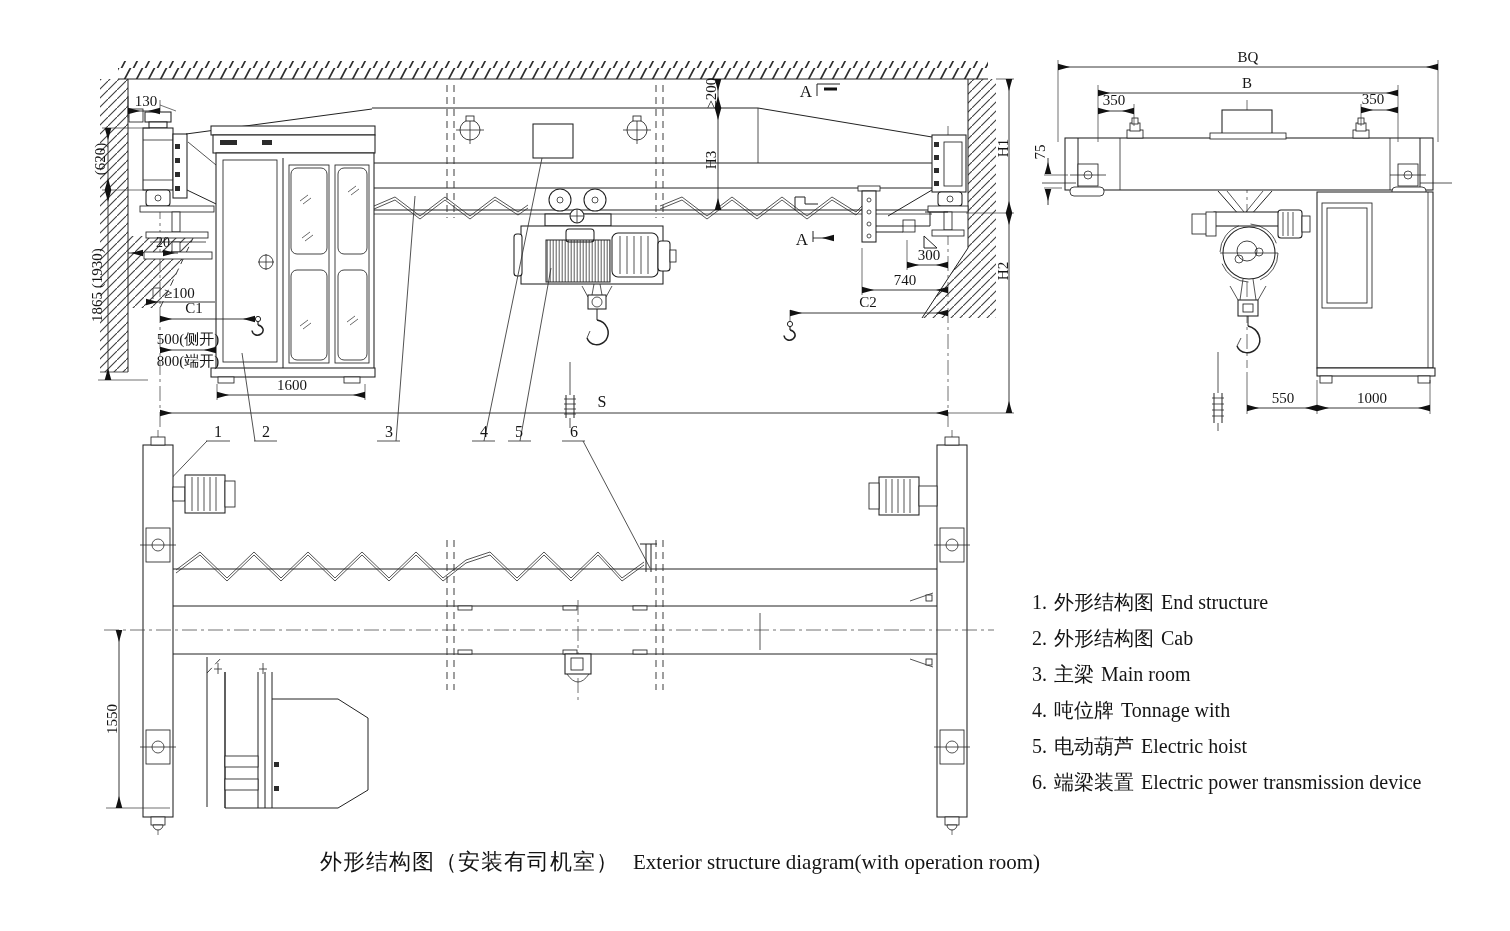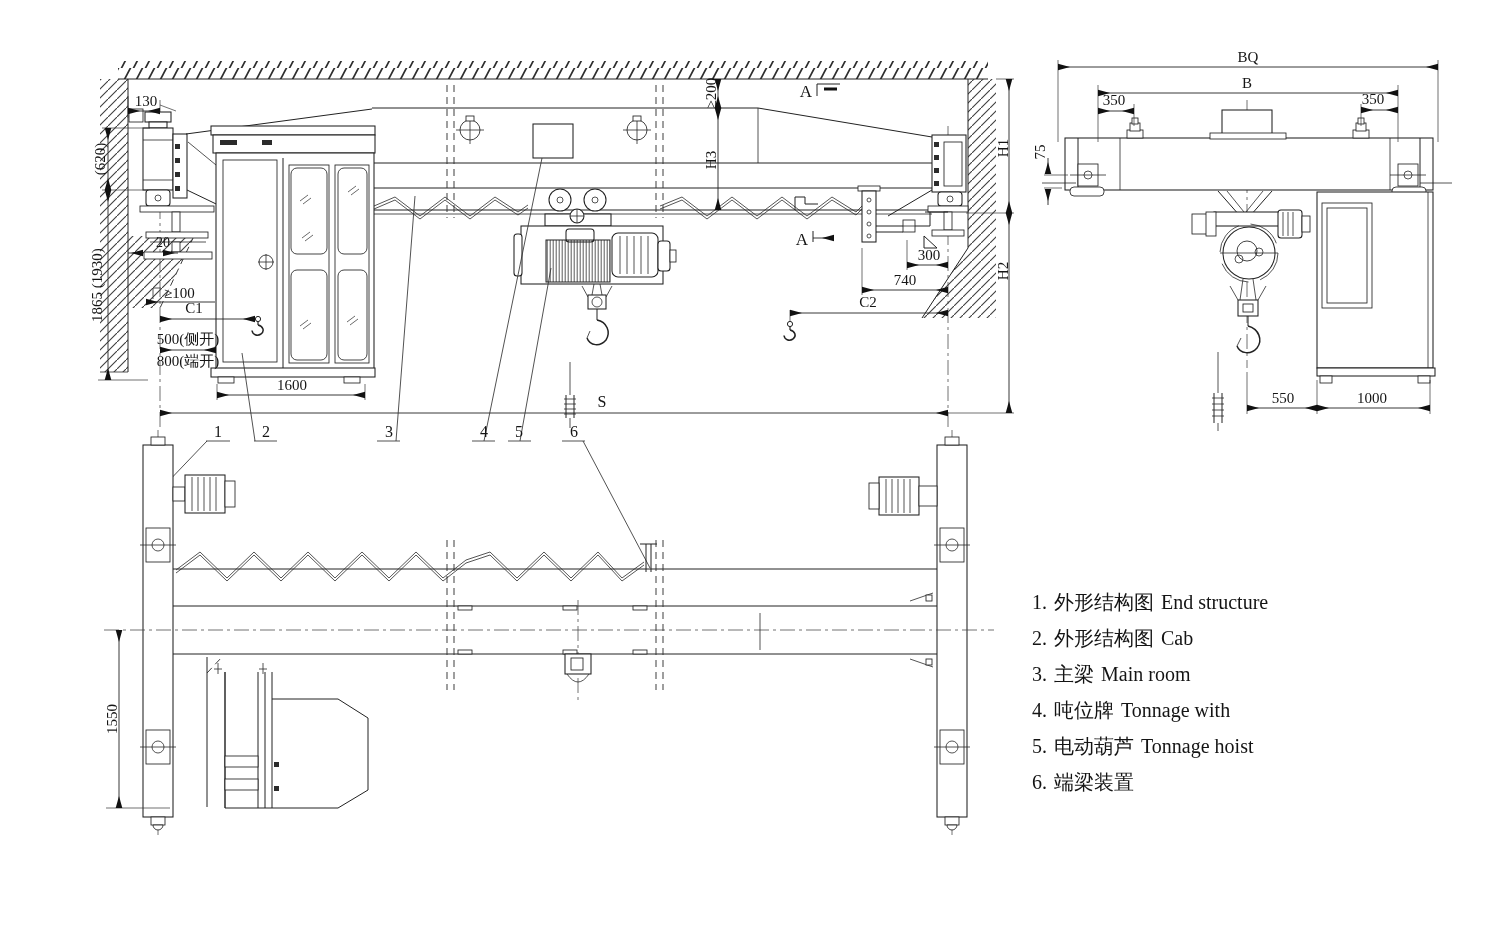--- a/index.html
+++ b/index.html
@@ -602,21 +602,26 @@
     <span>Main room</span>
   </div>
   <div class="row">
     <span>4.</span>
     <span>吨位牌</span>
     <span>Tonnage with</span>
   </div>
   <div class="row">
     <span>5.</span>
     <span>电动葫芦</span>
-    <span>Tonnage hoist</span>
+    <span>Electric hoist</span>
   </div>
   <div class="row">
     <span>6.</span>
     <span>端梁装置</span>
+    <span>Electric power transmission device</span>
   </div>
 </div>
 
+<div id="title">
+  <span class="zh">外形结构图（安装有司机室）</span>
+  <span class="en">Exterior structure diagram(with operation room)</span>
 </div>
+</div>
 
 </body></html>

